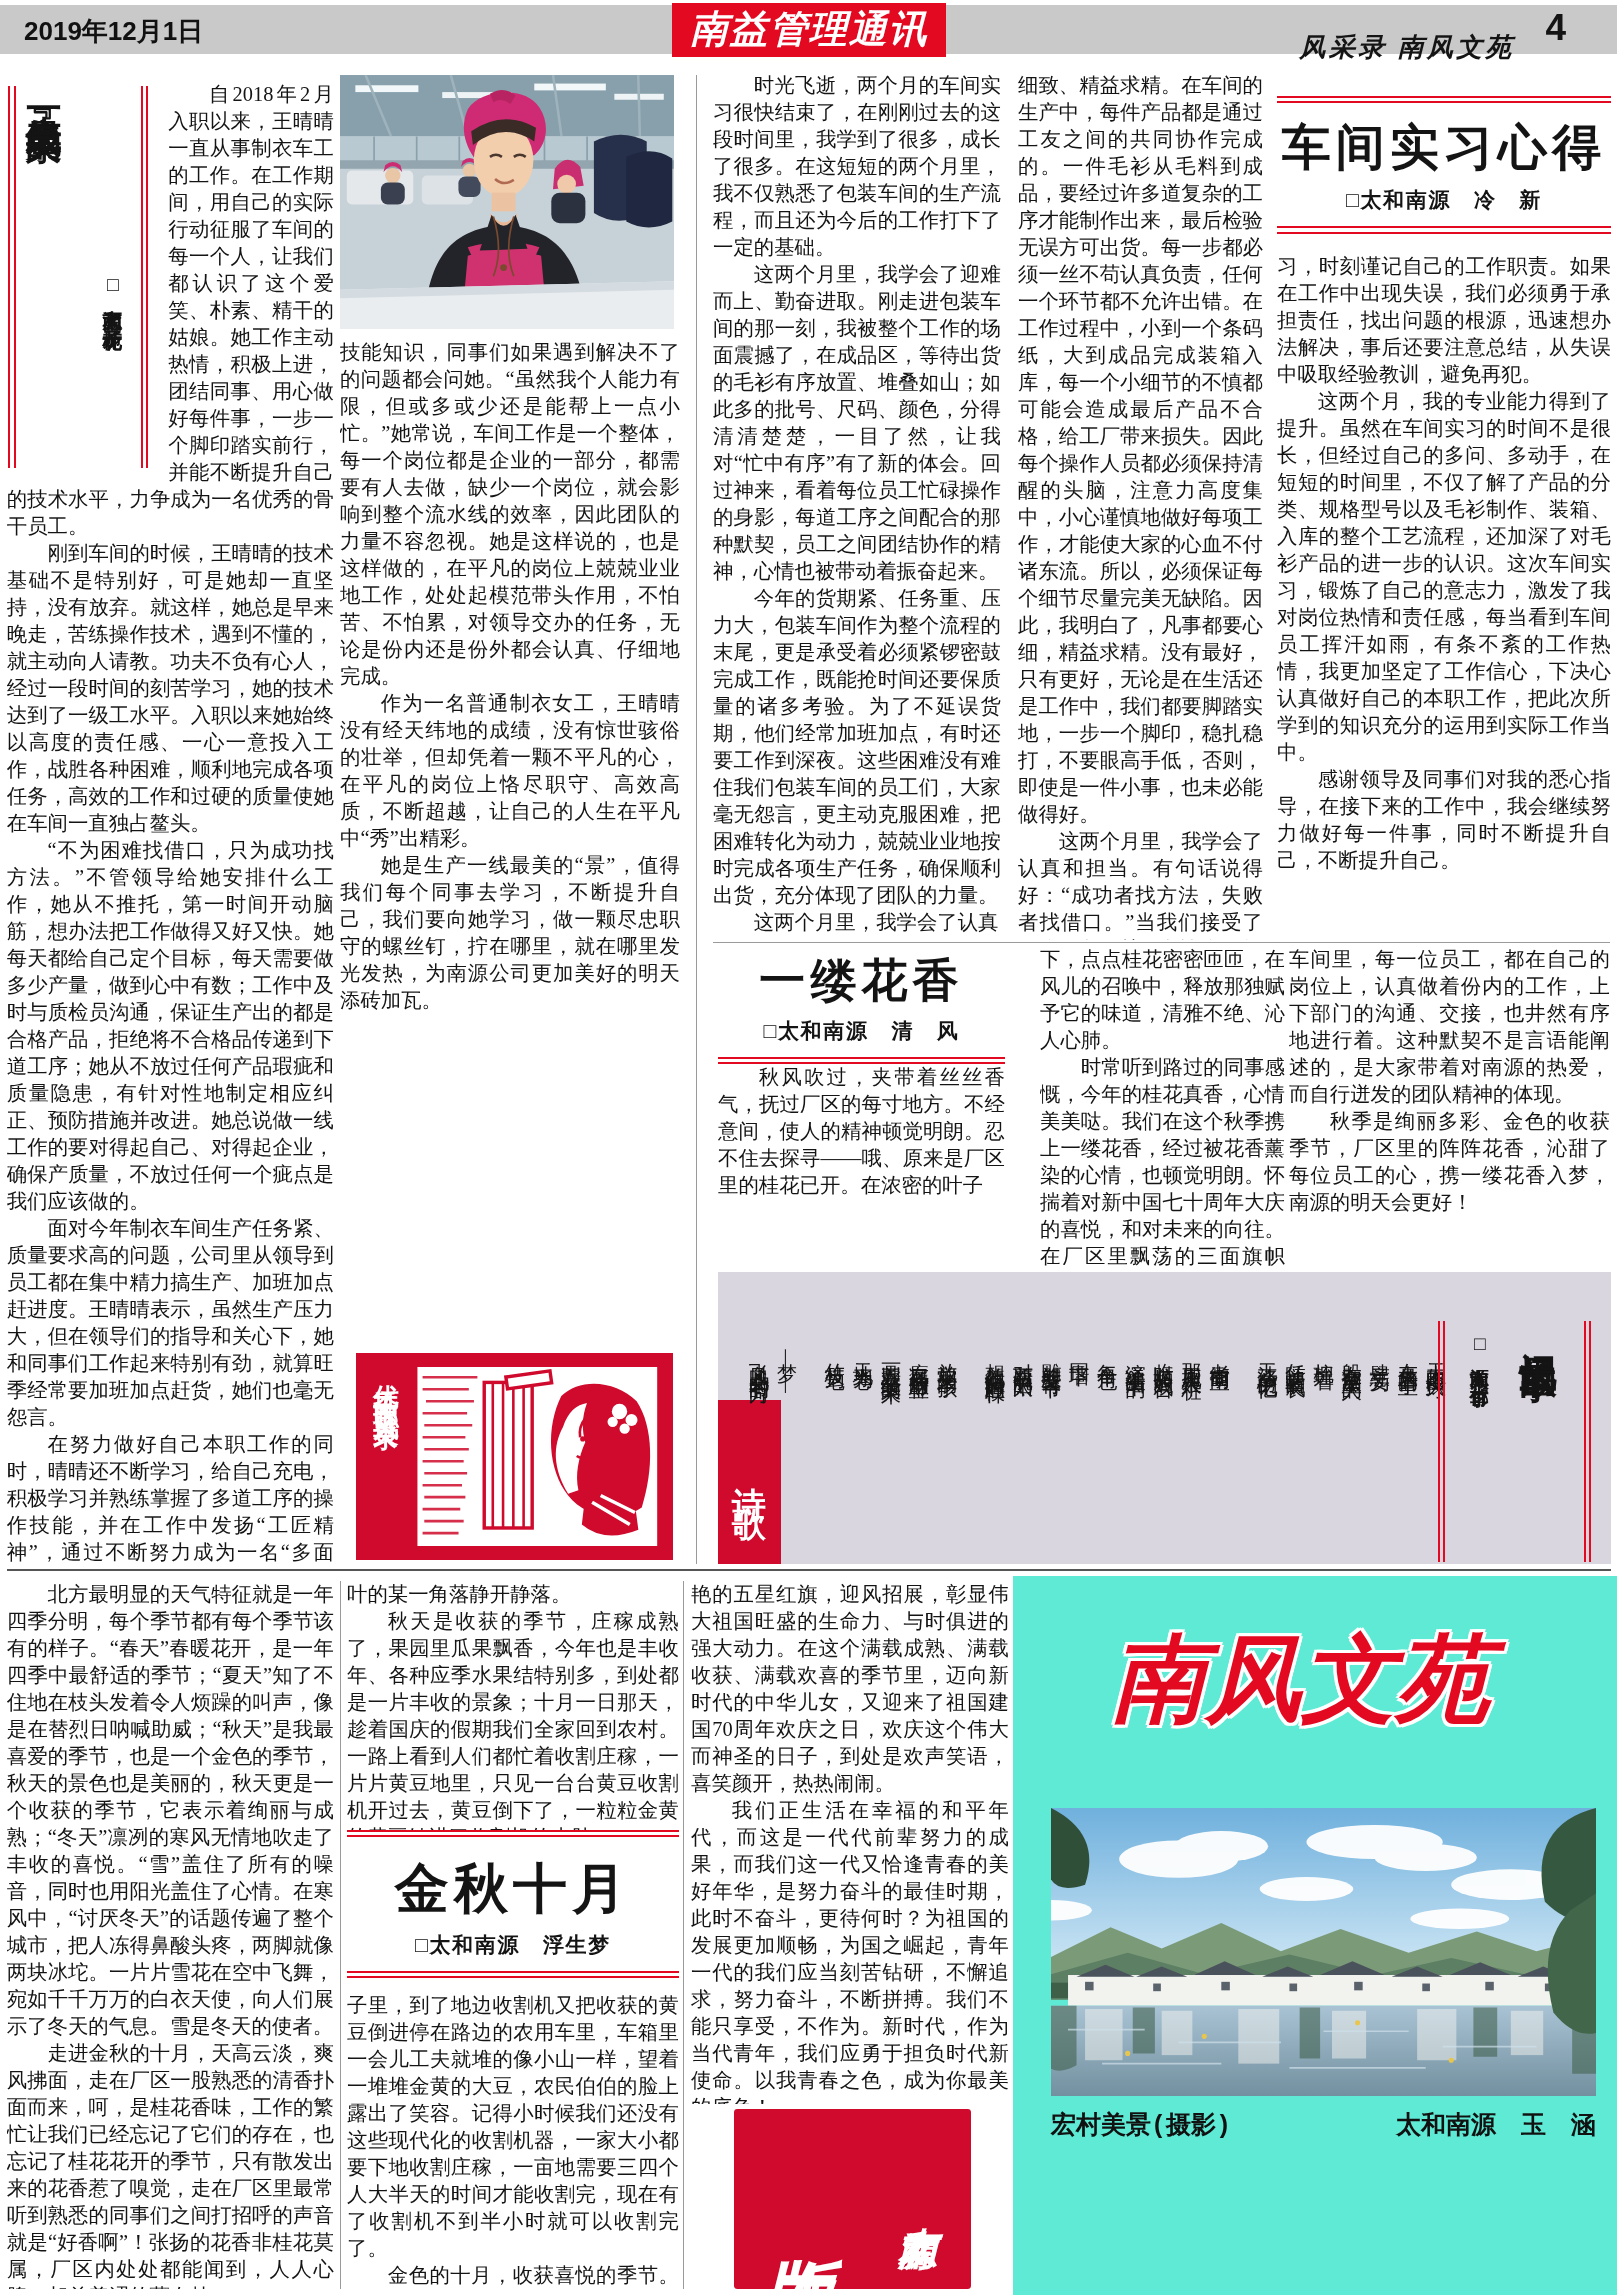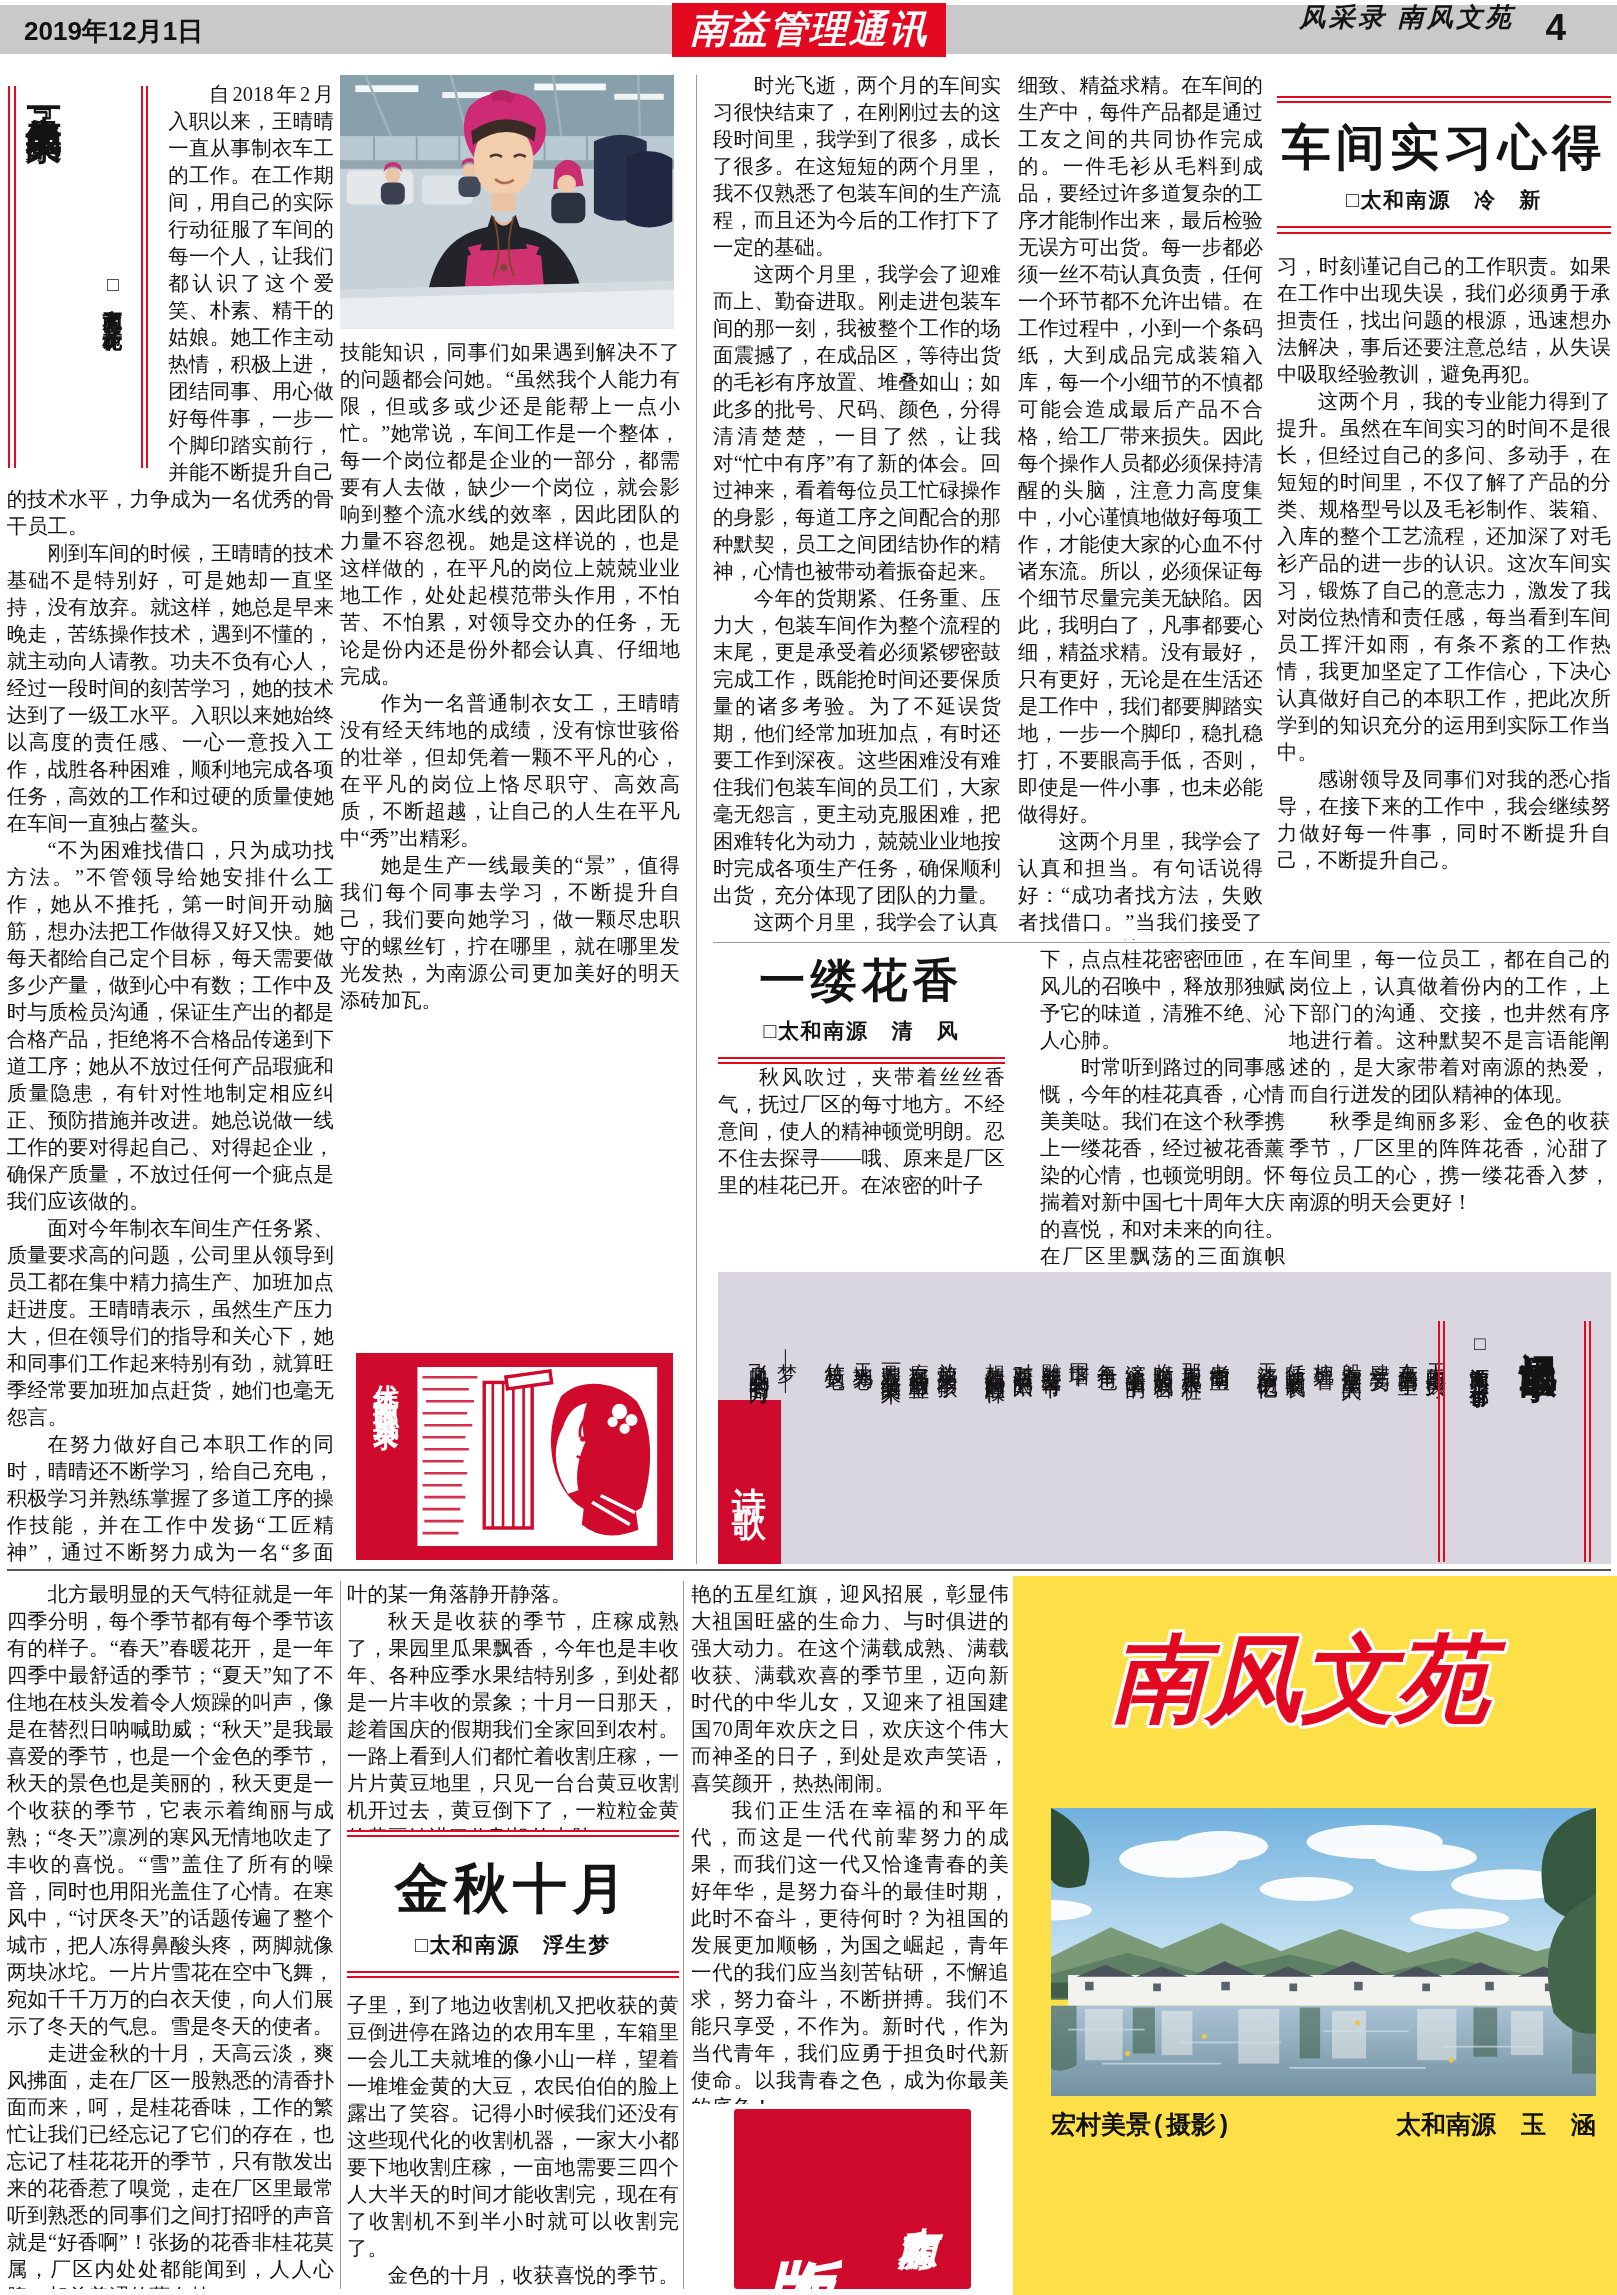--- a/index.html
+++ b/index.html
@@ -6,21 +6,21 @@
   .page{position:relative;width:1617px;height:2295px;background:#ffffff;overflow:hidden;
         font-family:"Liberation Serif","DejaVu Serif",serif;color:#141414;}
   .abs{position:absolute;}
   .v{writing-mode:vertical-rl;}
   
   .topbar{left:0;top:5.1px;width:1617px;height:49px;background:#c9c9c9;}
   .date{left:24px;top:13.6px;font-family:"Liberation Sans",sans-serif;font-weight:700;font-size:26px;color:#111;}
   .masthead{left:672px;top:2.6px;width:274px;height:54px;background:#e30920;color:#fff;
             display:flex;align-items:center;justify-content:center;font-weight:900;font-size:38px;
             font-style:italic;letter-spacing:1.7px;}
-  .section-name{right:102px;top:0;font-weight:900;font-size:26px;font-style:italic;letter-spacing:3.4px;}
+  .section-name{right:102px;top:30px;font-weight:900;font-size:26px;font-style:italic;letter-spacing:3.4px;}
   .page-num{right:51px;top:6.8px;font-size:37px;font-weight:700;font-family:"Liberation Sans",sans-serif;}
   
   .col{overflow:hidden;text-align:justify;font-size:20.4px;line-height:27px;}
   .col p{margin:0;text-indent:2em;}
   .col.cont p:first-child{text-indent:0;}
   
   .wtitle{float:left;width:153px;height:392px;position:relative;margin-right:8.5px;}
   .dbl-v{position:absolute;top:5.1px;bottom:5.1px;width:3.4px;border-left:2.6px solid #e30920;border-right:2.6px solid #e30920;}
   .wtitle-text{position:absolute;left:19px;top:5.1px;height:383px;font-size:36px;font-weight:900;line-height:1.0;letter-spacing:1.7px;}
   .wtitle-byline{position:absolute;left:92px;top:192px;height:196px;font-size:19.6px;font-weight:700;
@@ -52,21 +52,21 @@
   
   .stamp1{left:356px;top:1353px;width:317px;height:207px;background:#cf0a2c;display:flex;}
   .stamp1-text{writing-mode:vertical-rl;color:#fff;font-size:25.5px;font-weight:700;letter-spacing:5.1px;
                padding:12px 6.8px 0 13.6px;font-family:"Liberation Sans",sans-serif;}
   .stamp1-art{flex:1;margin:13.6px 13.6px 13.6px 3.4px;}
   .stamp2{left:734px;top:2109px;width:237px;height:180px;background:#cf0a2c;border-radius:3.4px;
           display:flex;align-items:center;justify-content:space-around;color:#fff;}
   .stamp2-big{writing-mode:vertical-rl;font-size:75px;font-weight:900;font-style:italic;line-height:1;}
   .stamp2-side{writing-mode:vertical-rl;font-size:39px;font-weight:900;font-style:italic;letter-spacing:1.7px;}
   
-  .pinkbox{left:1013px;top:1576px;width:604px;height:719px;background:#fde047;}
+  .pinkbox{left:1013px;top:1576px;width:604px;height:719px;background:#5eead4;}
   .callig{position:absolute;left:98px;top:41px;width:426px;display:flex;justify-content:space-between;
           font-size:95px;font-weight:900;font-style:italic;color:#e30920;
           text-shadow:-3.4px 0 0 #fff,3.4px 0 0 #fff,0 -3.4px 0 #fff,0 3.4px 0 #fff,-2.6px -2.6px 0 #fff,2.6px 2.6px 0 #fff,-2.6px 2.6px 0 #fff,2.6px -2.6px 0 #fff;}
   .photo2-frame{position:absolute;left:38px;top:232px;width:545px;height:288px;}
   .caption{position:absolute;left:38px;top:532px;width:545px;display:flex;justify-content:space-between;
            font-family:Liberation Mono, monospace;font-weight:700;font-size:25px;color:#111;}
 </style>
 </head>
 <body>
 

